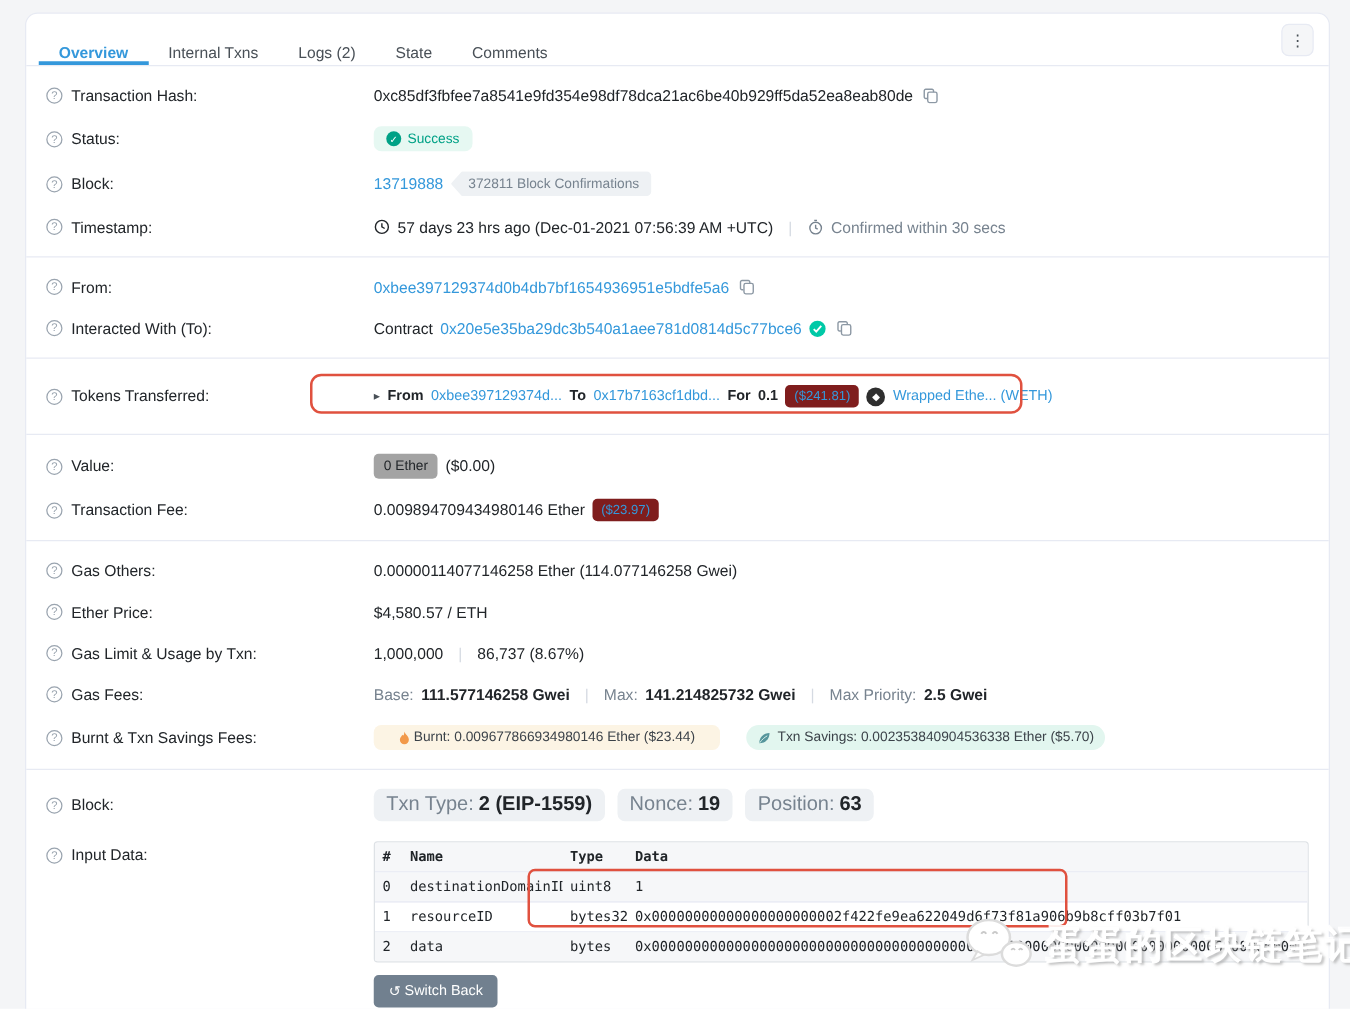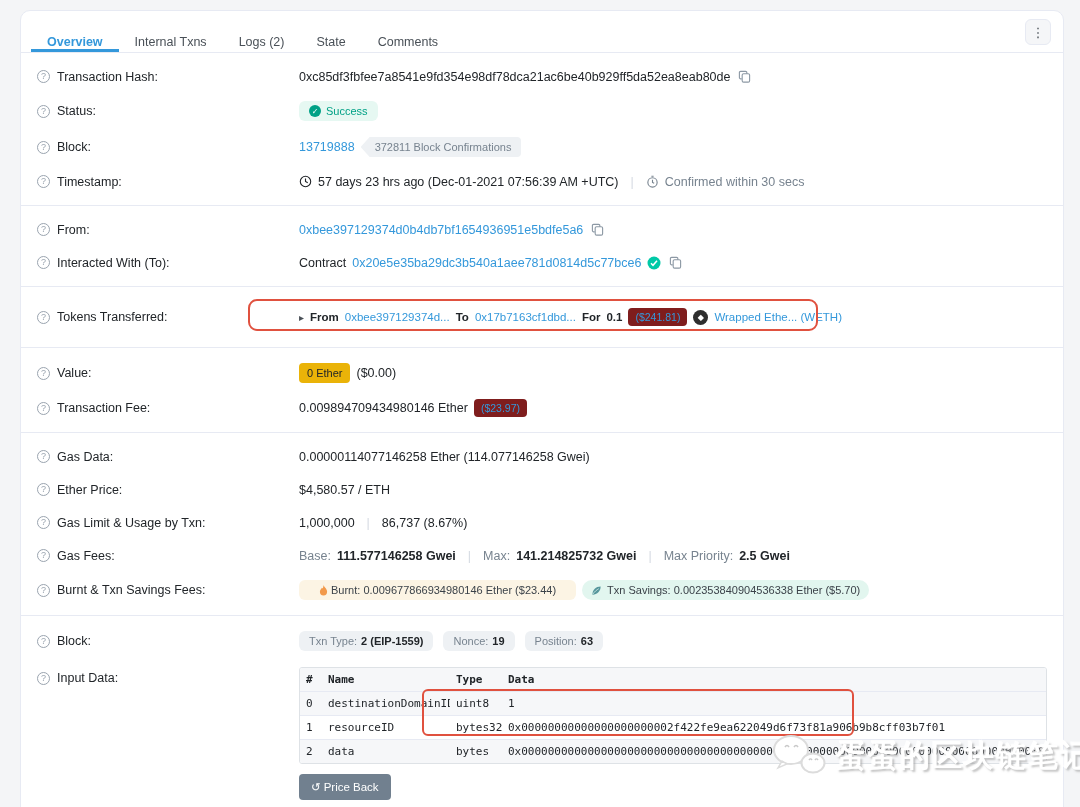--- a/index.html
+++ b/index.html
@@ -55,25 +55,25 @@
   }
   .check-dot {
     width:12px; height:12px; background:#00a186; border-radius:50%;
     color:#fff; font-size:8px; display:inline-flex; align-items:center; justify-content:center;
   }
   .badge-gray {
     background:#eef1f4; color:#77838f; font-size:11px;
     padding:4px 10px 4px 14px; border-radius:4px;
     clip-path:polygon(9px 0, 100% 0, 100% 100%, 9px 100%, 0 50%);
   }
-  .badge-plain { background:#eab308; color:#212529; font-size:11px; padding:4px 8px; border-radius:4px; }
+  .badge-plain { background:#a3a3a3; color:#212529; font-size:11px; padding:4px 8px; border-radius:4px; }
   .badge-blue { background:#7f1d1d; color:#3498db; font-size:10.5px; padding:3px 7px; border-radius:4px; }
   .badge-burnt { background:#fcf4e4; color:#3b4249; font-size:11px; padding:4px 20px; border-radius:6px; display:inline-flex; align-items:center; gap:3px; }
-  .badge-savings { background:#e2f6ef; color:#3b4249; font-size:11px; padding:4px 9px; border-radius:10px; display:inline-flex; align-items:center; gap:5px; }
-  .badge-kv { background:#eef1f4; font-size:11px; padding:4px 10px; border-radius:6px; display:inline-flex; gap:4px; }
+  .badge-savings { background:#e2f6ef; color:#3b4249; font-size:11px; padding:4px 9px; border-radius:10px; display:inline-flex; align-items:center; gap:5px;margin-left:15px; }
+  .badge-kv { background:#eef1f4; font-size:16px; padding:4px 10px; border-radius:6px; display:inline-flex; gap:4px; }
   .badge-kv .k { color:#77838f; }
   .badge-kv .v { color:#212529; font-weight:bold; }
   .bold { font-weight:bold;text-align:center; }
   
   .tokens-wrap { position:relative; display:flex; align-items:center; gap:6px; font-size:11.5px; }
   .annotation-tokens {
     position:absolute; left:-51px; top:-9px; width:570px; height:32px;
     border:2.5px solid #e0513f; border-radius:9px; pointer-events:none;
   }
   .caret { color:#495057; font-size:10px; }
@@ -273,21 +273,21 @@
         <span>0.009894709434980146 Ether</span>
         <span class="badge-blue">($23.97)</span>
       </div>
     </div>
   </div>
 
   <div class="section">
     <div class="row">
       <div class="row-label">
         <span class="qicon">?</span>
-        <span>Gas Data:</span>
+        <span>Gas Others:</span>
       </div>
       <div class="row-value">
         <span>0.00000114077146258 Ether (114.077146258 Gwei)</span>
       </div>
     </div>
     <div class="row">
       <div class="row-label">
         <span class="qicon">?</span>
         <span>Ether Price:</span>
       </div>
@@ -395,21 +395,21 @@
           </div>
           <div class="itr stripe">
             <div class="itd c-idx">2</div>
             <div class="itd c-name">data</div>
             <div class="itd c-type">bytes</div>
             <div class="itd c-data">0x0000000000000000000000000000000000000000000000000000000000000000000069000000000000000000000000000000000000000000000000000000000000000000000000000000000000000000000000000000</div>
           </div>
         </div>
         <button class="switch-back">
           <span>↺</span>
-            <span>Price Back</span>
+            <span>Switch Back</span>
         </button>
       </div>
     </div>
 
   </div>
 </div>
 
 <div class="watermark">
   <svg width="54" height="46" viewBox="0 0 54 46">
     <ellipse cx="19" cy="17" rx="17" ry="14" fill="#ffffff" stroke="#dcdcdc" stroke-width="2"></ellipse>

